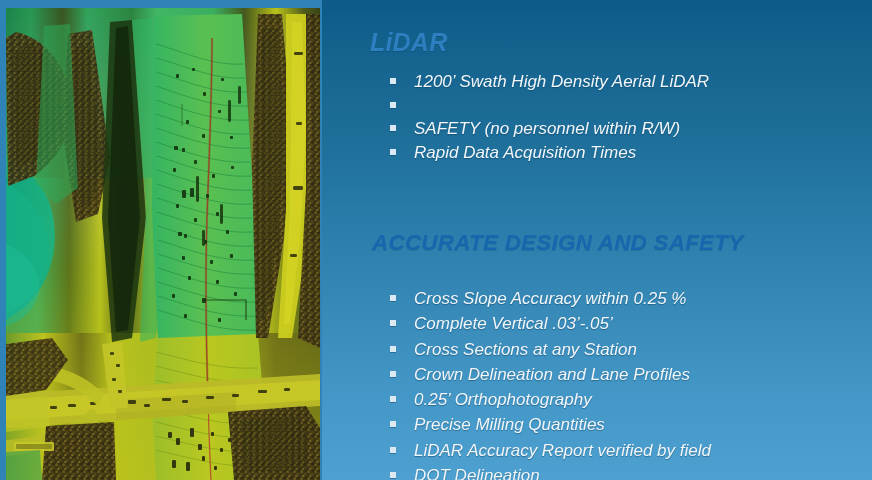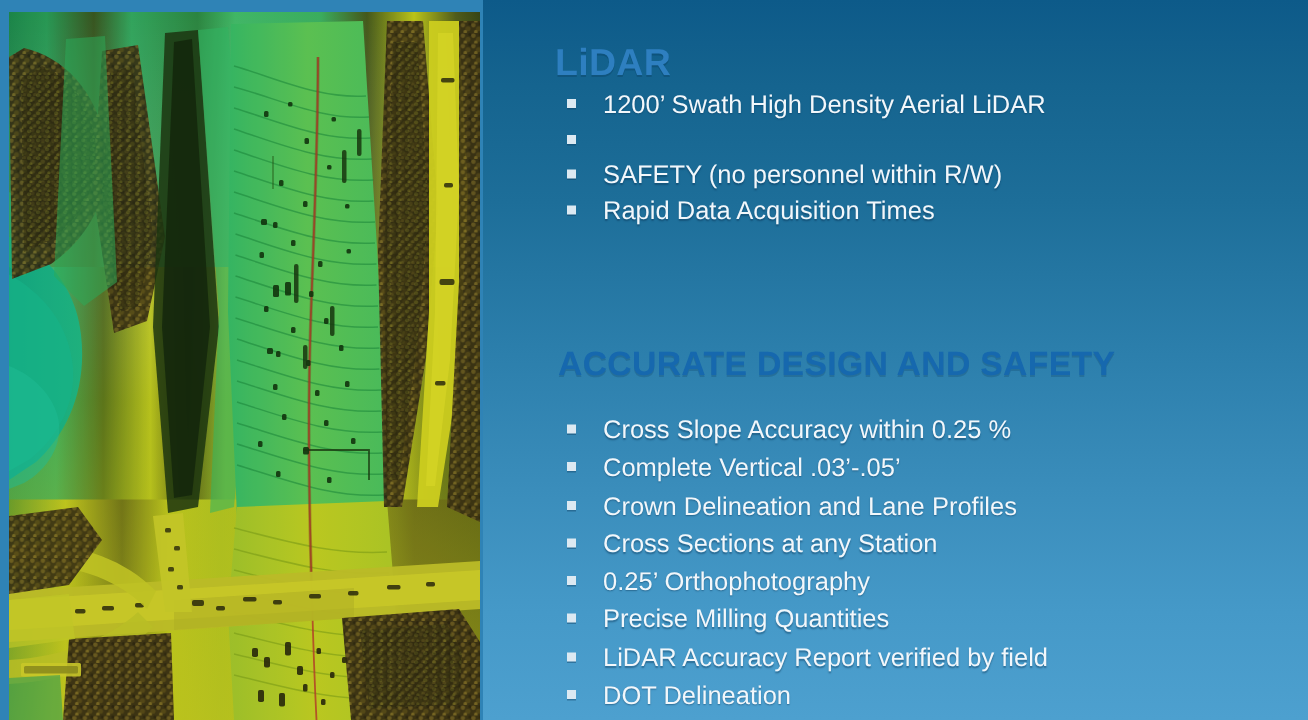--- a/index.html
+++ b/index.html
@@ -45,20 +45,21 @@
   }
   #lidar-image svg { display: block; }
 
   
   #content {
     position: absolute;
     left: 322px;
     top: 0;
     width: 550px;
     height: 480px;
+    font-style: italic;
   }
 
   .heading {
     position: absolute;
     font-weight: bold;
     letter-spacing: 0.2px;
     white-space: nowrap;
   }
   #heading-lidar {
     left: 48px;
@@ -71,21 +72,21 @@
     left: 50px;
     top: 230px;
     font-size: 22.5px;
     color: #1668ae;
     text-shadow: 0 1px 0 rgba(10,60,95,0.25);
   }
 
   ul.bullets {
     position: absolute;
     list-style: none;
-    margin: 0;
+    margin: 12px;
     padding: 0;
   }
   ul.bullets li {
     position: relative;
     padding-left: 28px;
     color: #f2f7fb;
     font-size: 17px;
     white-space: nowrap;
     text-shadow: 0 1px 1px rgba(8,52,84,0.45);
   }
@@ -420,25 +421,25 @@
       <li>
         <span class="bullet-mark"></span>
         <span>Cross Slope Accuracy within 0.25 %</span>
       </li>
       <li>
         <span class="bullet-mark"></span>
         <span>Complete Vertical .03’-.05’</span>
       </li>
       <li>
         <span class="bullet-mark"></span>
+        <span>Cross Sections at any Station</span>
+      </li>
+      <li>
+        <span class="bullet-mark"></span>
         <span>Crown Delineation  and Lane Profiles</span>
-      </li>
-      <li>
-        <span class="bullet-mark"></span>
-        <span>Cross Sections at any Station</span>
       </li>
       <li>
         <span class="bullet-mark"></span>
         <span>0.25’  Orthophotography</span>
       </li>
       <li>
         <span class="bullet-mark"></span>
         <span>Precise Milling Quantities</span>
       </li>
       <li>

